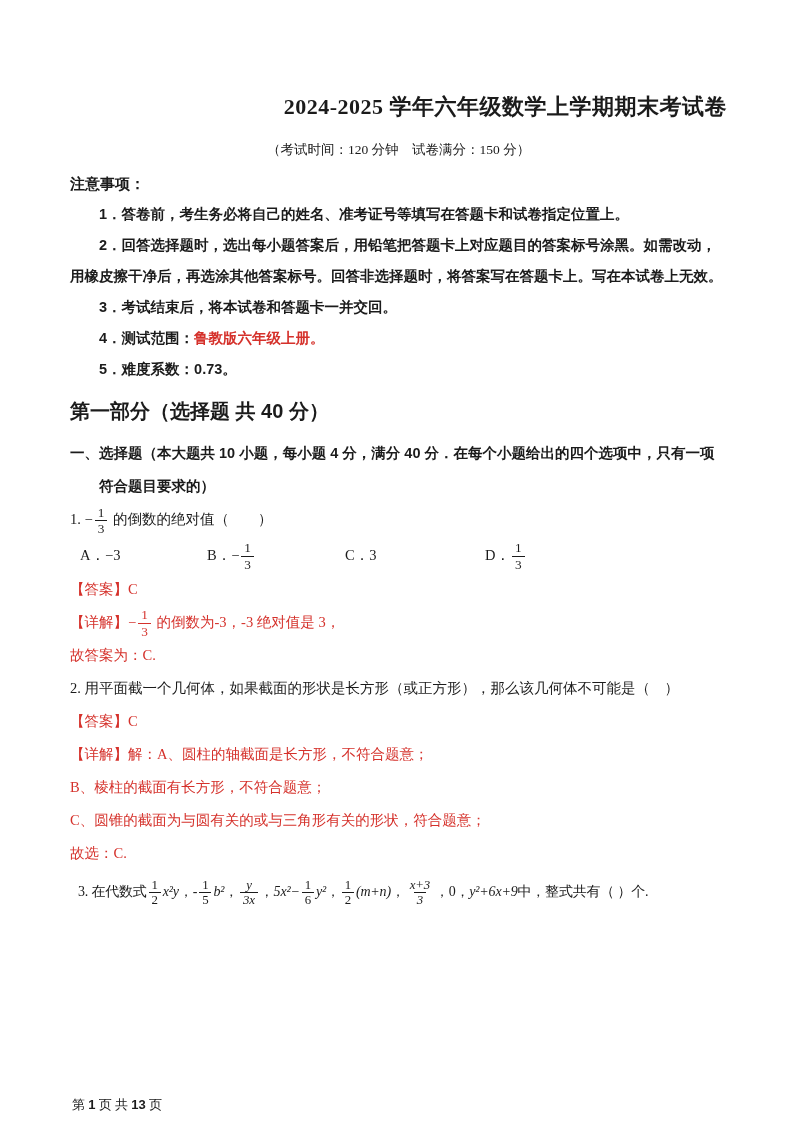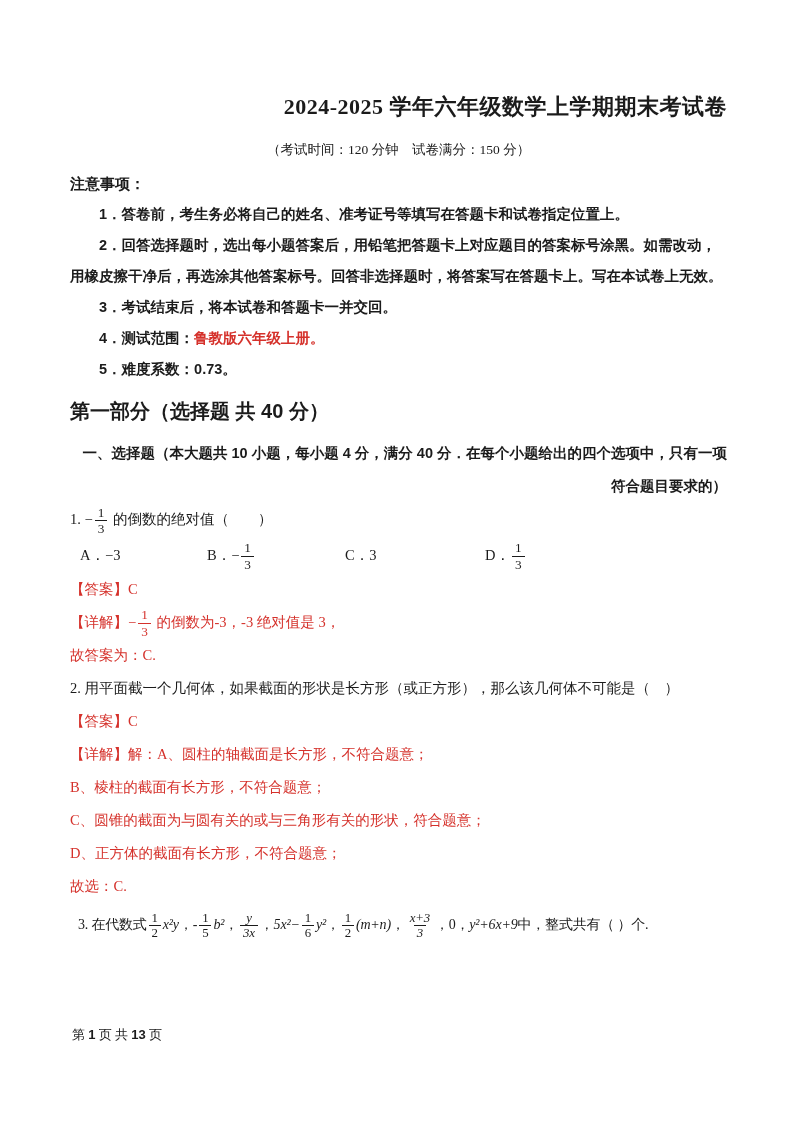--- a/index.html
+++ b/index.html
@@ -58,21 +58,20 @@
     margin:8px 0 8px 0;
   }
   .section-heading{
     font-family:"Liberation Sans","DejaVu Sans",sans-serif;
     font-weight:bold;
     font-size:14.5px;
     line-height:33px;
     margin:0;
     padding-left:2em;
     text-indent:-2em;
-    text-align:right;
   }
   .para{
     font-size:14.5px;
     line-height:33px;
     margin:0;
   }
   .red-line{color:var(--red);}
   .frac{
     display:inline-flex;
     flex-direction:column;
@@ -104,21 +103,21 @@
   .q3-line{
     font-size:14px;
     line-height:36px;
     margin:4px 0 0 8px;
     white-space:nowrap;
     letter-spacing:-.2px;
   }
   .footer{
     position:absolute;
     left:72px;
-    top:1026px;
+    top:1096px;
     font-size:13px;
     line-height:18px;
   }
   .footer b{font-family:"Liberation Sans","DejaVu Sans",sans-serif;font-weight:bold;}
 </style>
 </head>
 <body>
 
 <div class="page">
 
@@ -160,21 +159,20 @@
         <span class="den">3</span>
       </span><span> 的倒数为-3，-3 绝对值是 3，</span>
   </p>
   <p class="para red-line">故答案为：C.</p>
 
   <p class="para">2. 用平面截一个几何体，如果截面的形状是长方形（或正方形），那么该几何体不可能是（　）</p>
   <p class="para red-line"><span>【答案】</span><span>C</span></p>
   <p class="para red-line"><span>【详解】</span><span>解：A、圆柱的轴截面是长方形，不符合题意；</span></p>
   <p class="para red-line">B、棱柱的截面有长方形，不符合题意；</p>
   <p class="para red-line">C、圆锥的截面为与圆有关的或与三角形有关的形状，符合题意；</p>
-  <p class="para red-line">D、正方体的截面有长方形，不符合题意；</p>
   <p class="para red-line">故选：C.</p>
 
   <p class="q3-line">
     <span>3. 在代数式</span><span class="frac">
         <span class="num">1</span>
         <span class="den">2</span>
       </span><span class="math">x²y</span><span>，-</span><span class="frac">
         <span class="num">1</span>
         <span class="den">5</span>
       </span><span class="math">b²</span><span>，</span><span class="frac math">

